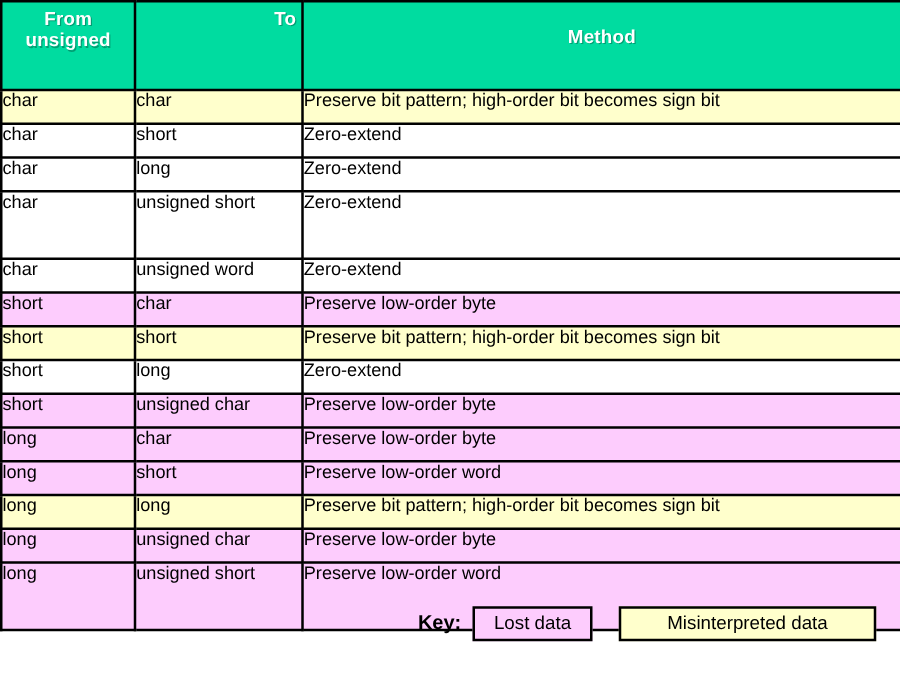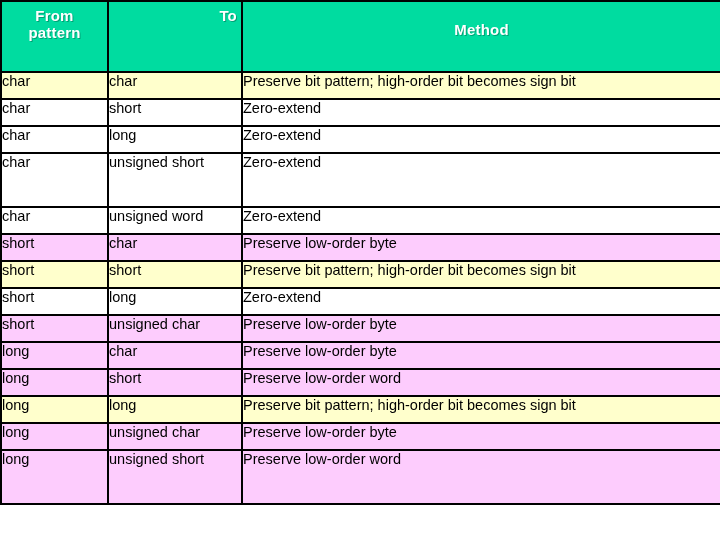--- a/index.html
+++ b/index.html
@@ -132,21 +132,21 @@
   <table class="conv-table">
     <colgroup>
       <col class="col-from">
       <col class="col-to">
       <col class="col-meth">
     </colgroup>
     <thead>
       <tr>
         <th class="h-from">
           <span>From</span><br>
-          <span>pattern</span>
+          <span>unsigned</span>
         </th>
         <th class="h-to">To</th>
         <th class="h-method">Method</th>
       </tr>
     </thead>
     <tbody id="table-body">
         <tr class="rc-yellow">
           <td>char</td>
           <td>char</td>
           <td>Preserve bit pattern; high-order bit becomes sign bit</td>
@@ -212,14 +212,19 @@
           <td>Preserve low-order byte</td>
         </tr>
         <tr class="rc-pink tall">
           <td>long</td>
           <td>unsigned short</td>
           <td>Preserve low-order word</td>
         </tr>
       </tbody>
   </table>
 
+  <div class="key-bar">
+    <span class="key-label">Key:</span>
+    <span class="key-chip lost">Lost data</span>
+    <span class="key-chip misinterp">Misinterpreted data</span>
+  </div>
 
 </div>
 
 </body></html>

